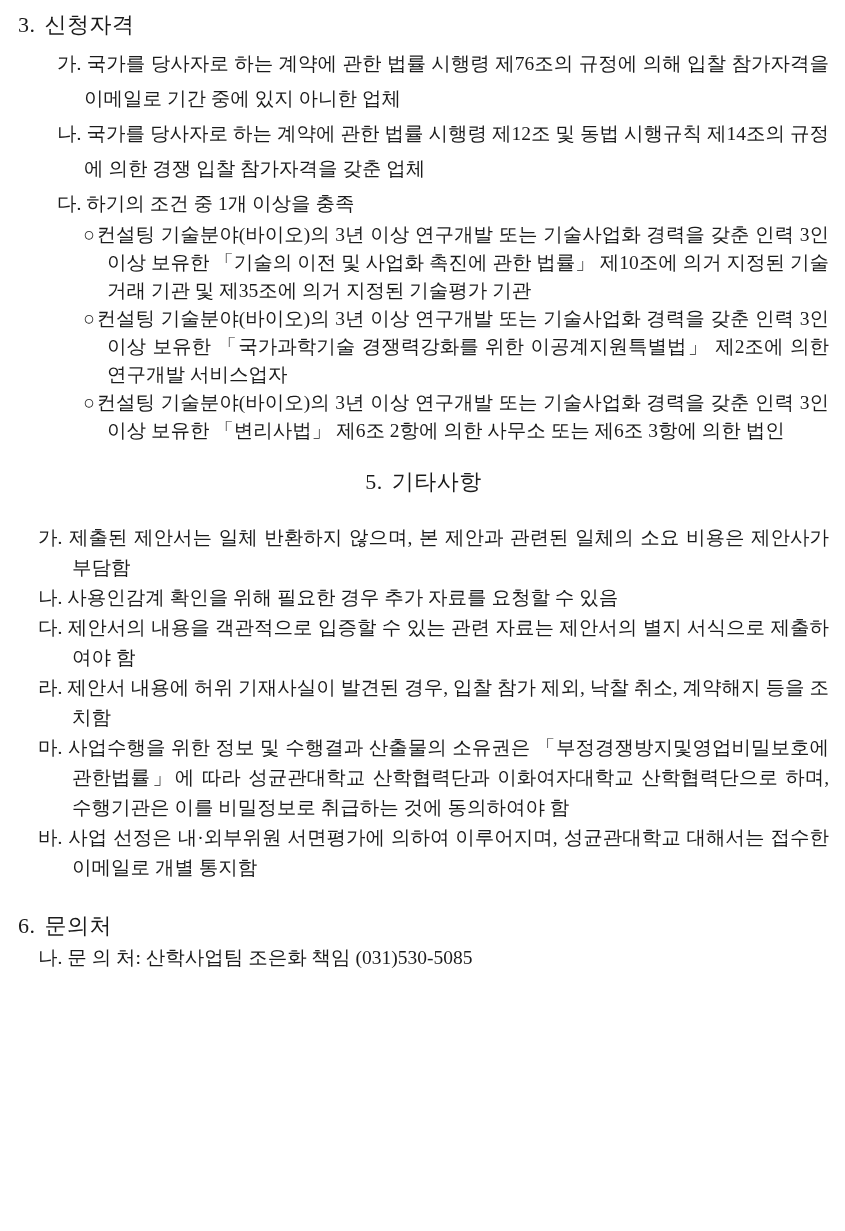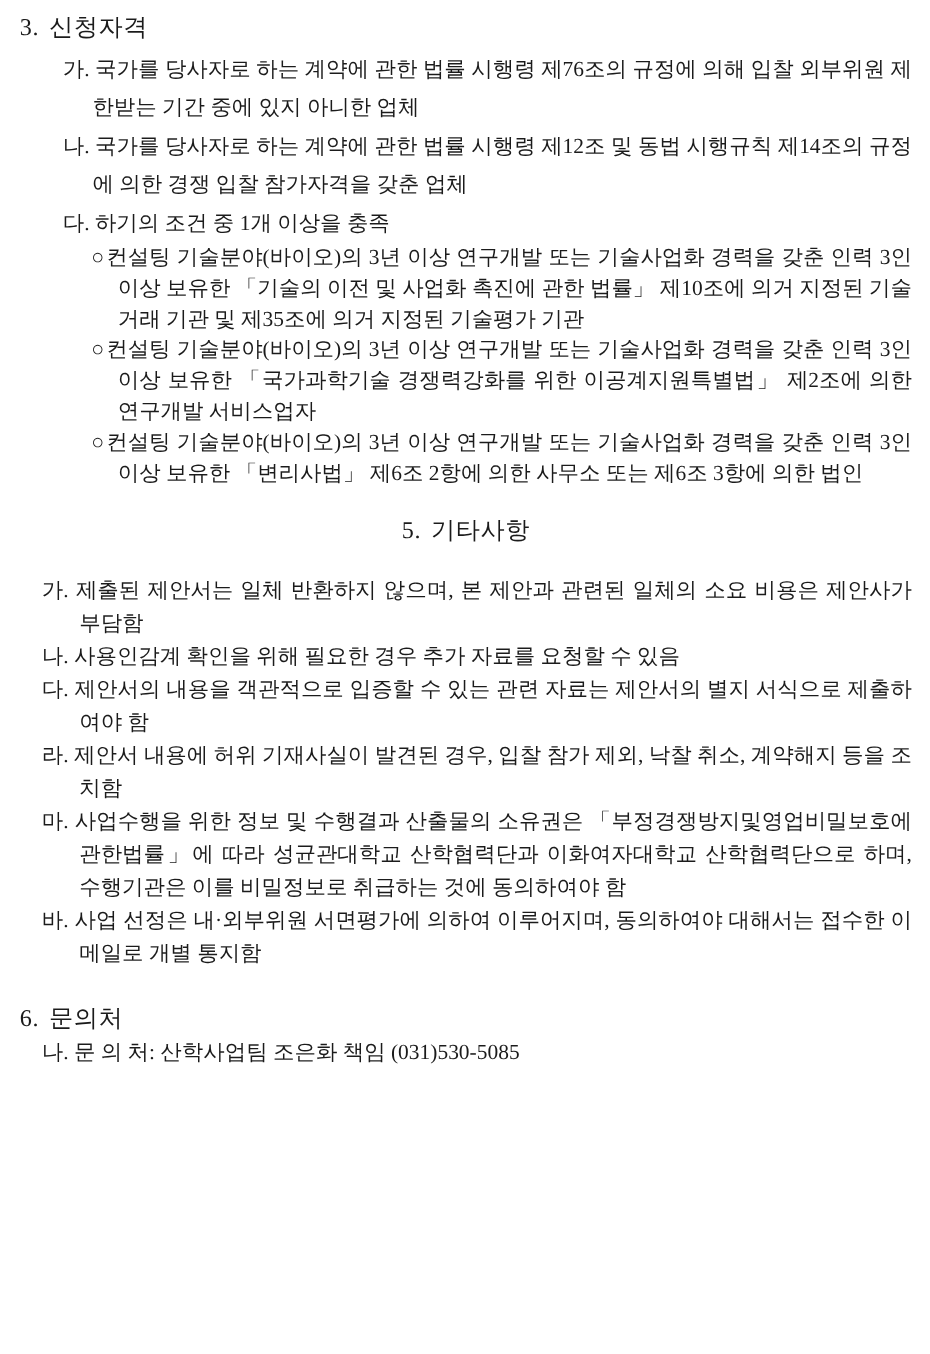--- a/index.html
+++ b/index.html
@@ -49,21 +49,21 @@
 </head>
 <body>
 
 <div class="page">
 
   <section class="sec3">
     <h2 class="h">
       <span class="num">3.</span><span class="ttl">신청자격</span>
     </h2>
     <div class="item">
-      <span class="lbl">가.</span> <span class="txt">국가를 당사자로 하는 계약에 관한 법률 시행령 제76조의 규정에 의해 입찰 외부위원 제한받는 기간 중에 있지 아니한 업체</span>
+      <span class="lbl">가.</span> <span class="txt">국가를 당사자로 하는 계약에 관한 법률 시행령 제76조의 규정에 의해 입찰 참가자격을 이메일로 기간 중에 있지 아니한 업체</span>
     </div>
     <div class="item">
       <span class="lbl">나.</span> <span class="txt">국가를 당사자로 하는 계약에 관한 법률 시행령 제12조 및 동법 시행규칙 제14조의 규정에 의한 경쟁 입찰 참가자격을 갖춘 업체</span>
     </div>
     <div class="item">
       <span class="lbl">다.</span> <span class="txt">하기의 조건 중 1개 이상을 충족</span>
     </div>
     <div class="bullets">
       <div class="bullet">
         <span class="marker">○</span><span class="txt">컨설팅 기술분야(바이오)의 3년 이상 연구개발 또는 기술사업화 경력을 갖춘 인력 3인 이상 보유한 「기술의 이전 및 사업화 촉진에 관한 법률」 제10조에 의거 지정된 기술거래 기관 및 제35조에 의거 지정된 기술평가 기관</span>
@@ -91,21 +91,21 @@
     <div class="item">
       <span class="lbl">다.</span> <span class="txt">제안서의 내용을 객관적으로 입증할 수 있는 관련 자료는 제안서의 별지 서식으로 제출하여야 함</span>
     </div>
     <div class="item">
       <span class="lbl">라.</span> <span class="txt">제안서 내용에 허위 기재사실이 발견된 경우, 입찰 참가 제외, 낙찰 취소, 계약해지 등을 조치함</span>
     </div>
     <div class="item">
       <span class="lbl">마.</span> <span class="txt">사업수행을 위한 정보 및 수행결과 산출물의 소유권은 「부정경쟁방지및영업비밀보호에관한법률」에 따라 성균관대학교 산학협력단과 이화여자대학교 산학협력단으로 하며, 수행기관은 이를 비밀정보로 취급하는 것에 동의하여야 함</span>
     </div>
     <div class="item">
-      <span class="lbl">바.</span> <span class="txt">사업 선정은 내·외부위원 서면평가에 의하여 이루어지며, 동의하여야 대해서는 접수한 이메일로 개별 통지함</span>
+      <span class="lbl">바.</span> <span class="txt">사업 선정은 내·외부위원 서면평가에 의하여 이루어지며, 성균관대학교 대해서는 접수한 이메일로 개별 통지함</span>
     </div>
   </section>
 
   <section class="sec6">
     <h2 class="h">
       <span class="num">6.</span><span class="ttl">문의처</span>
     </h2>
     <div class="item">
       <span class="lbl">나.</span> <span class="txt">문 의 처: 산학사업팀 조은화 책임 (031)530-5085</span>
     </div>

